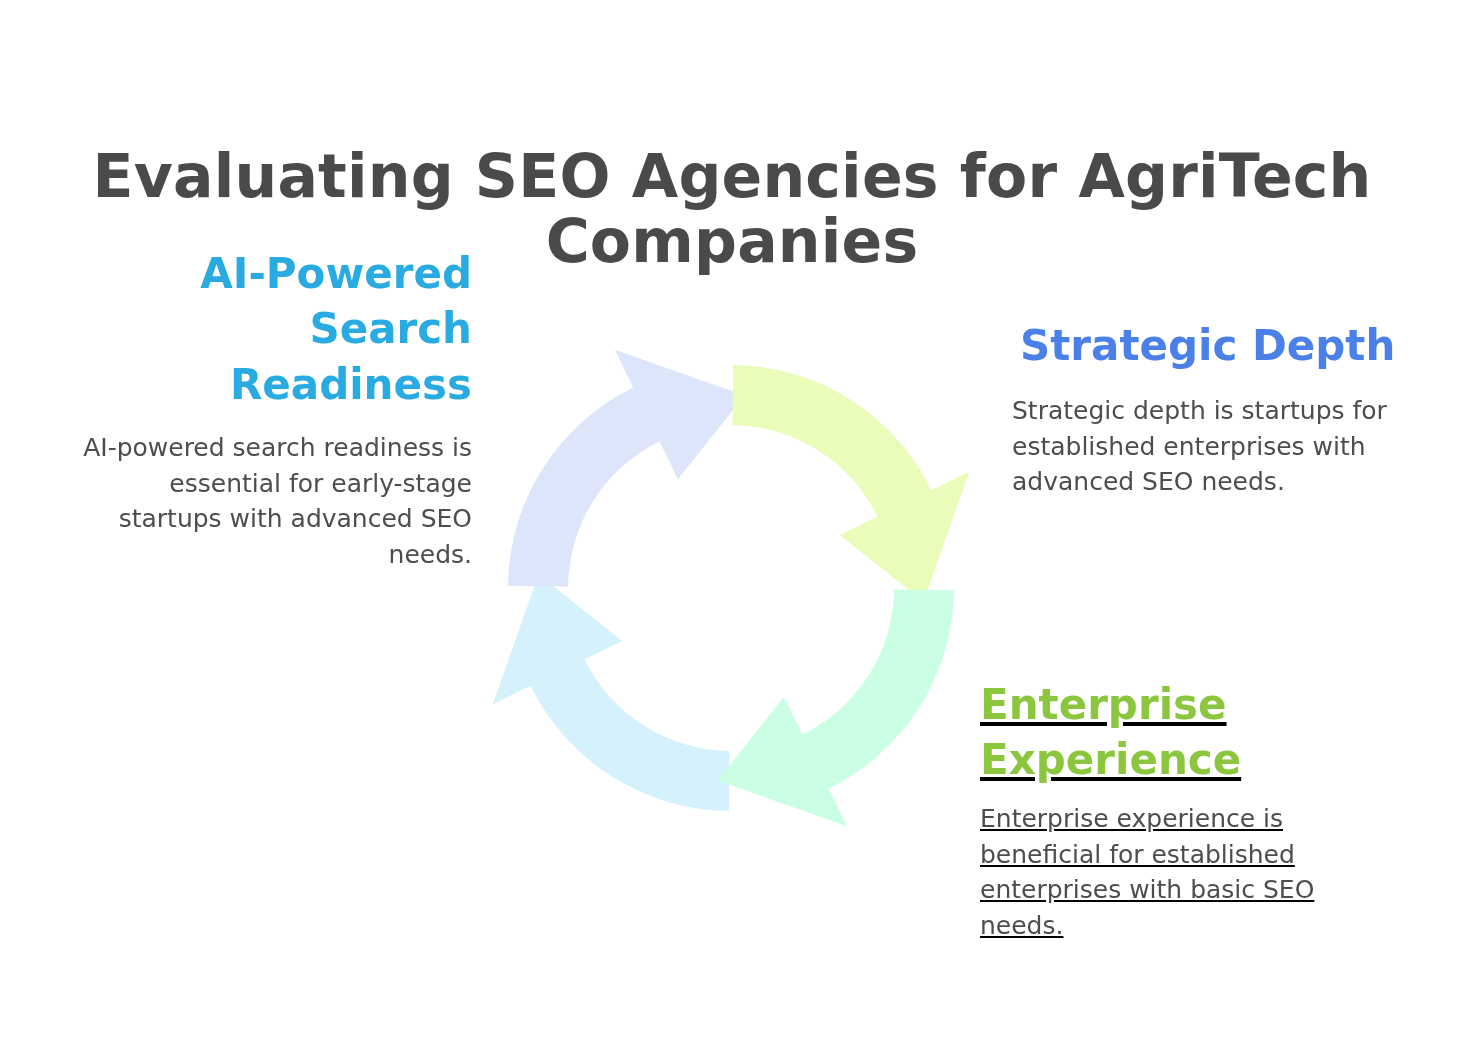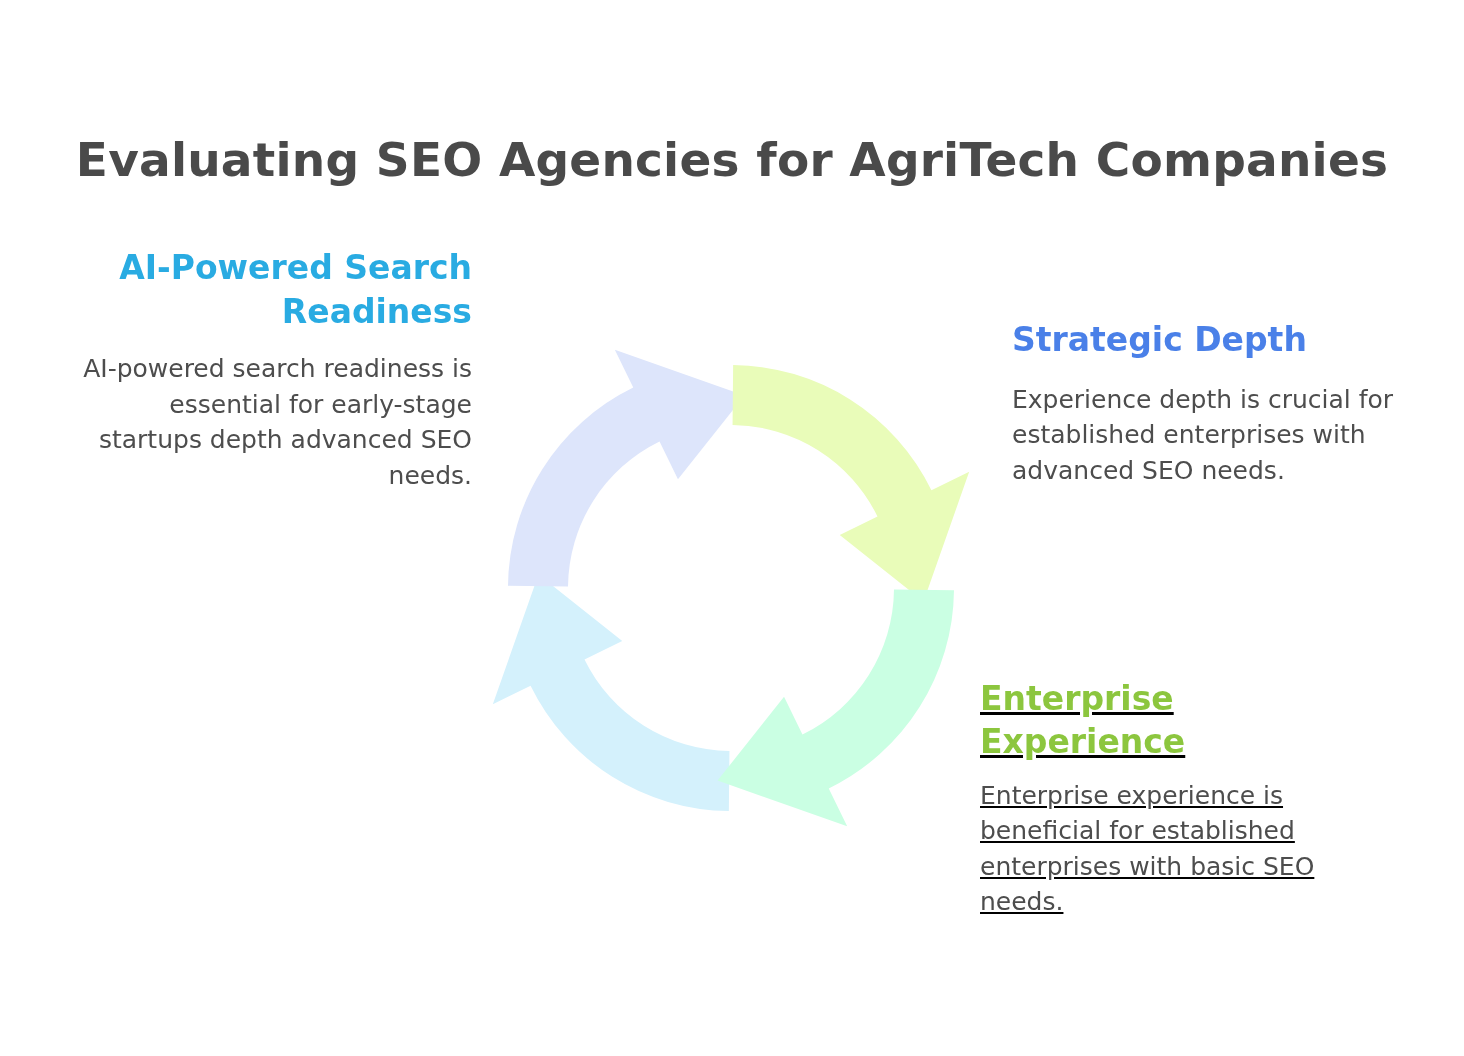--- a/index.html
+++ b/index.html
@@ -24,35 +24,35 @@
 
   
   .page-title {
     position: absolute;
     top: 104px;
     left: 0;
     width: 1464px;
     text-align: center;
     font-family: "DejaVu Sans", sans-serif;
     font-weight: bold;
-    font-size: 47px;
+    font-size: 60px;
     letter-spacing: 0.2px;
     color: #4a4a4a;
     line-height: 1.08;
   }
 
   
   .quad {
     position: absolute;
     width: 400px;
   }
   .quad-heading {
     font-family: "DejaVu Sans", sans-serif;
     font-weight: bold;
-    font-size: 33px;
+    font-size: 42px;
     line-height: 1.32;
     margin: 0 0 14px 0;
   }
   .quad-body {
     font-family: "DejaVu Sans", sans-serif;
     font-size: 25px;
     line-height: 1.42;
     color: #4d4d4d;
     margin: 0;
   }
@@ -86,26 +86,26 @@
 </style>
 </head>
 <body>
 
 <div id="infographic">
 
   <h1 class="page-title">Evaluating SEO Agencies for AgriTech Companies</h1>
 
   <div class="quad left" id="quad-ai">
     <div class="quad-heading" style="color:#29abe2;">AI-Powered Search Readiness</div>
-    <p class="quad-body">AI-powered search readiness is essential for early-stage startups depth advanced SEO needs.</p>
+    <p class="quad-body">AI-powered search readiness is essential for early-stage startups with advanced SEO needs.</p>
   </div>
 
   <div class="quad right" id="quad-strategic">
-    <div class="quad-heading" style="color:#4a80e8;">Strategic Depth</div>
-    <p class="quad-body">Experience depth is crucial for established enterprises with advanced SEO needs.</p>
+    <div class="quad-heading" style="color:#4a80e8;margin-left:8px;">Strategic Depth</div>
+    <p class="quad-body">Strategic depth is startups for established enterprises with advanced SEO needs.</p>
   </div>
 
 
   <div class="quad right" id="quad-enterprise">
     <div class="quad-heading" style="color:#8cc63e;">Enterprise Experience</div>
     <p class="quad-body">Enterprise experience is beneficial for established enterprises with basic SEO needs.</p>
   </div>
 
   <div id="cycle-wrap">
     <svg id="cycle-svg" viewBox="0 0 488 488" xmlns="http://www.w3.org/2000/svg">

